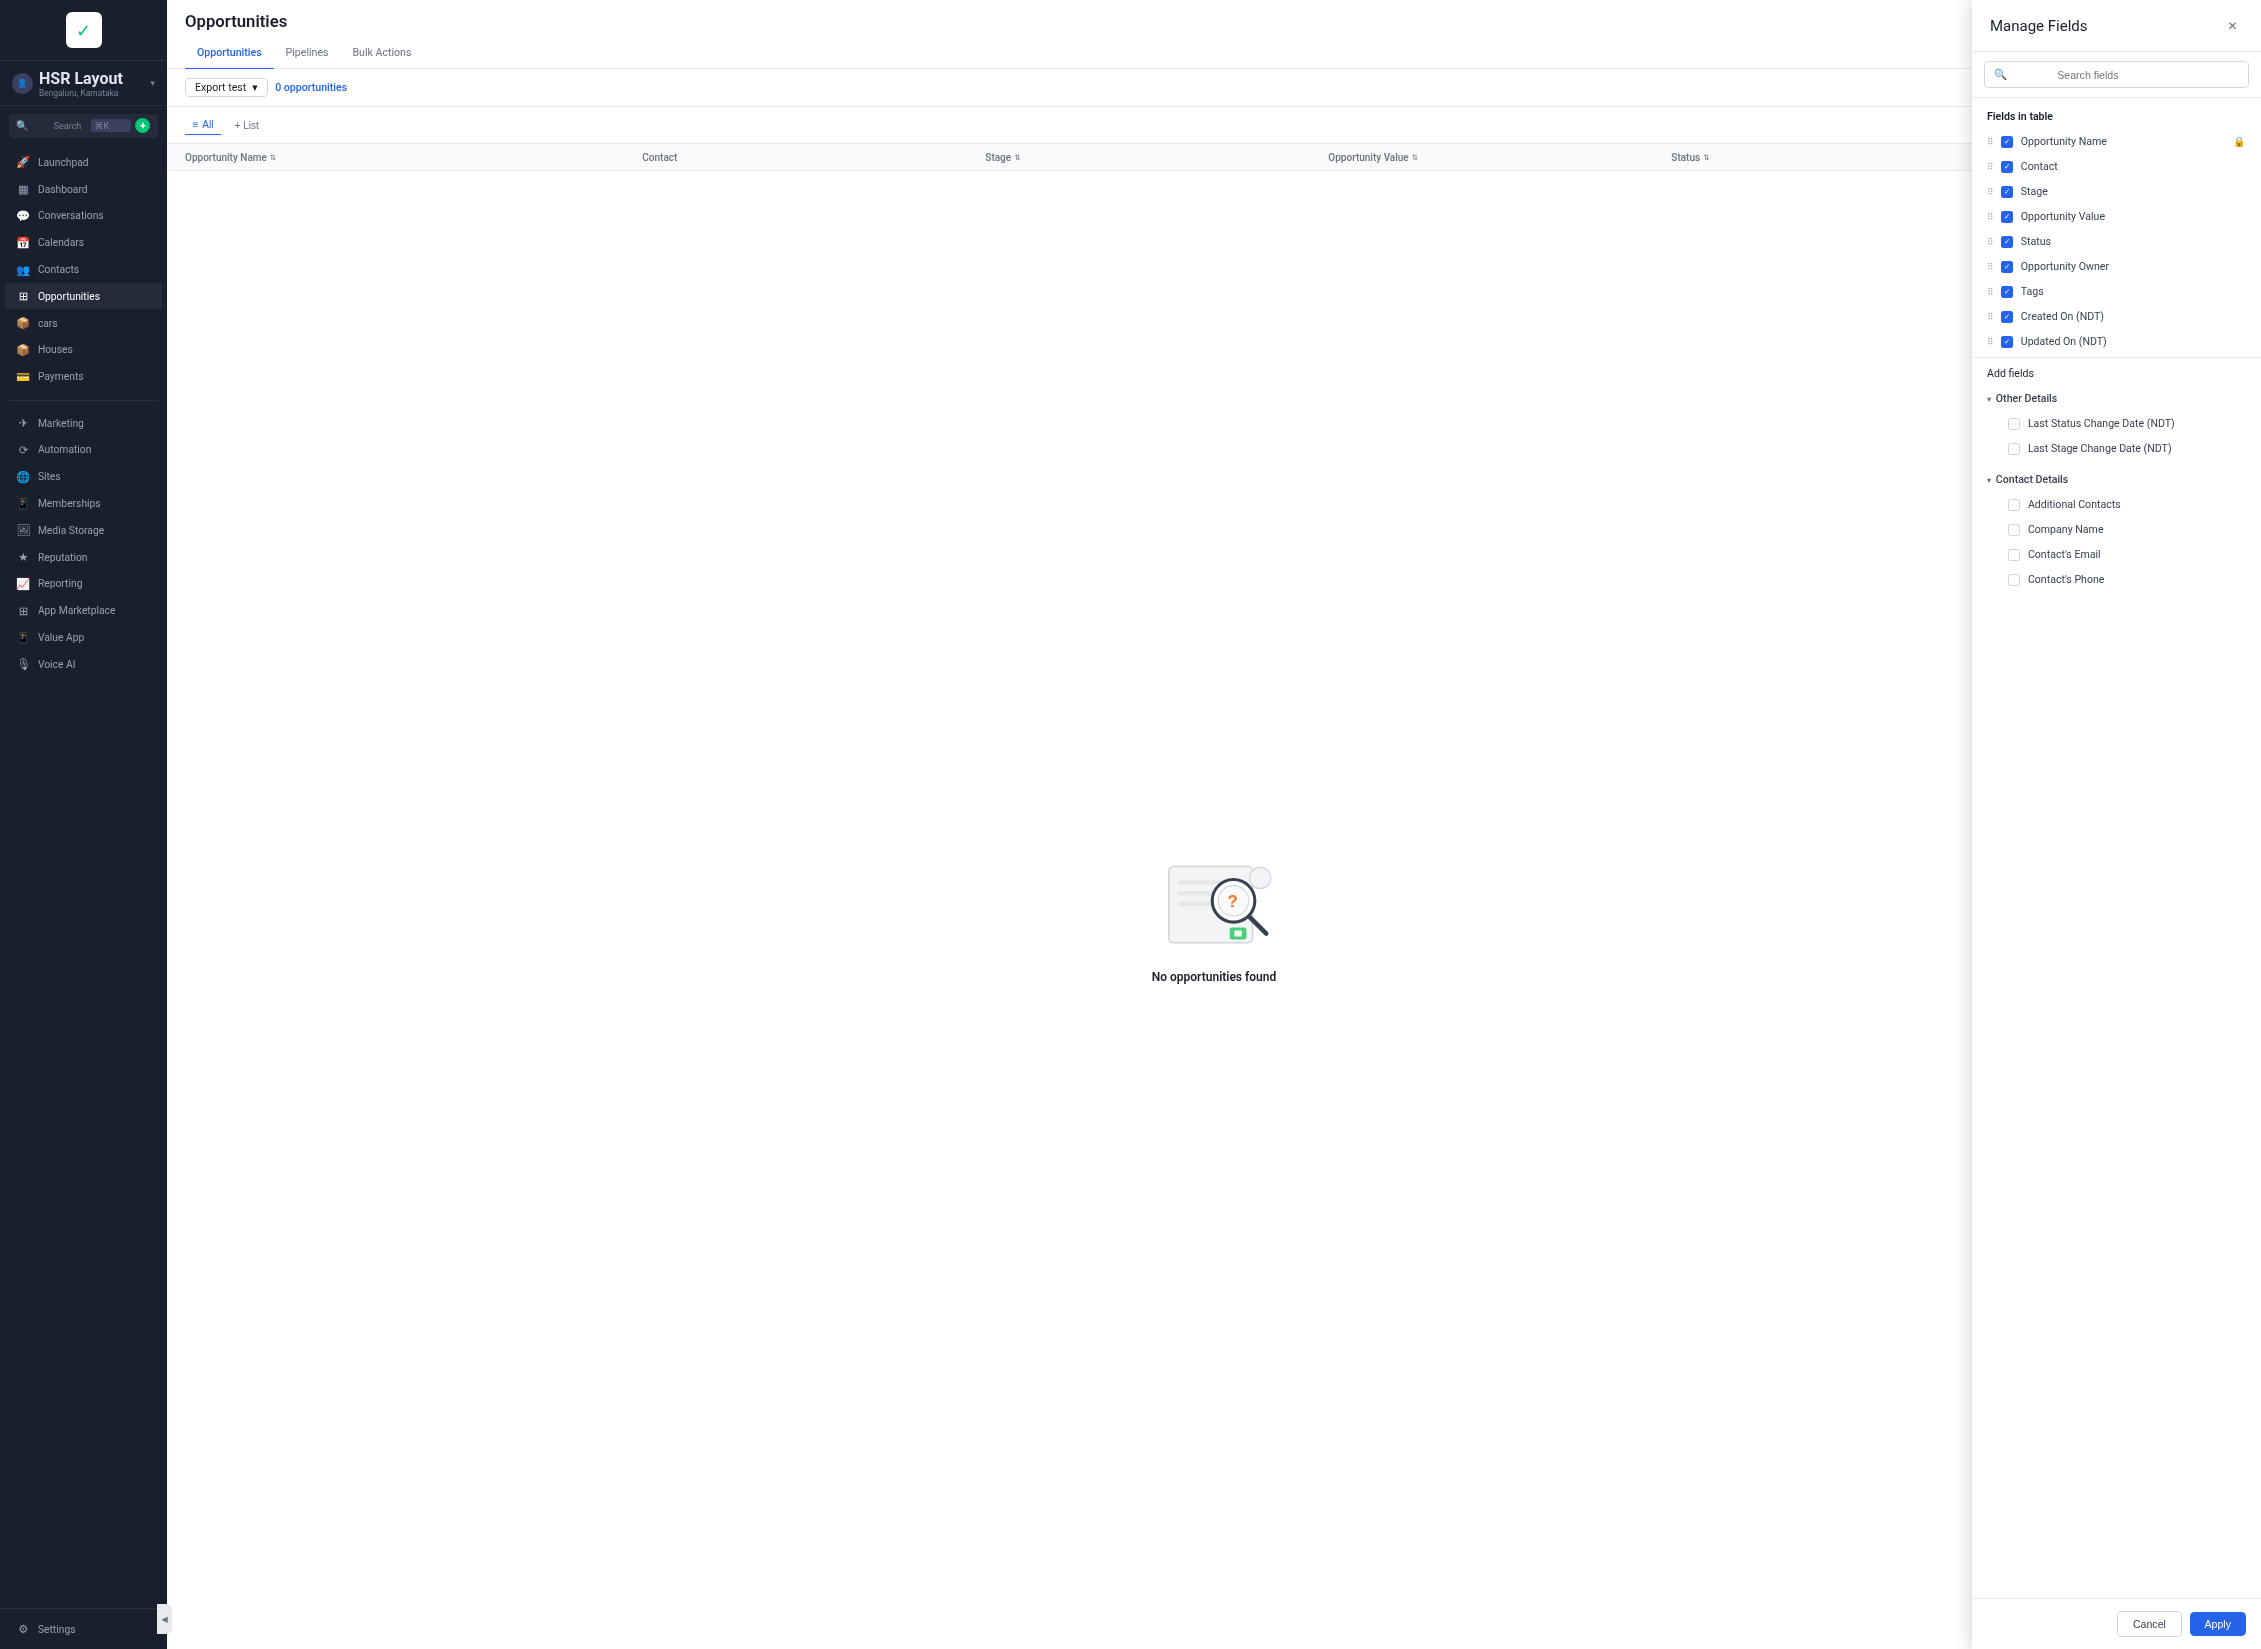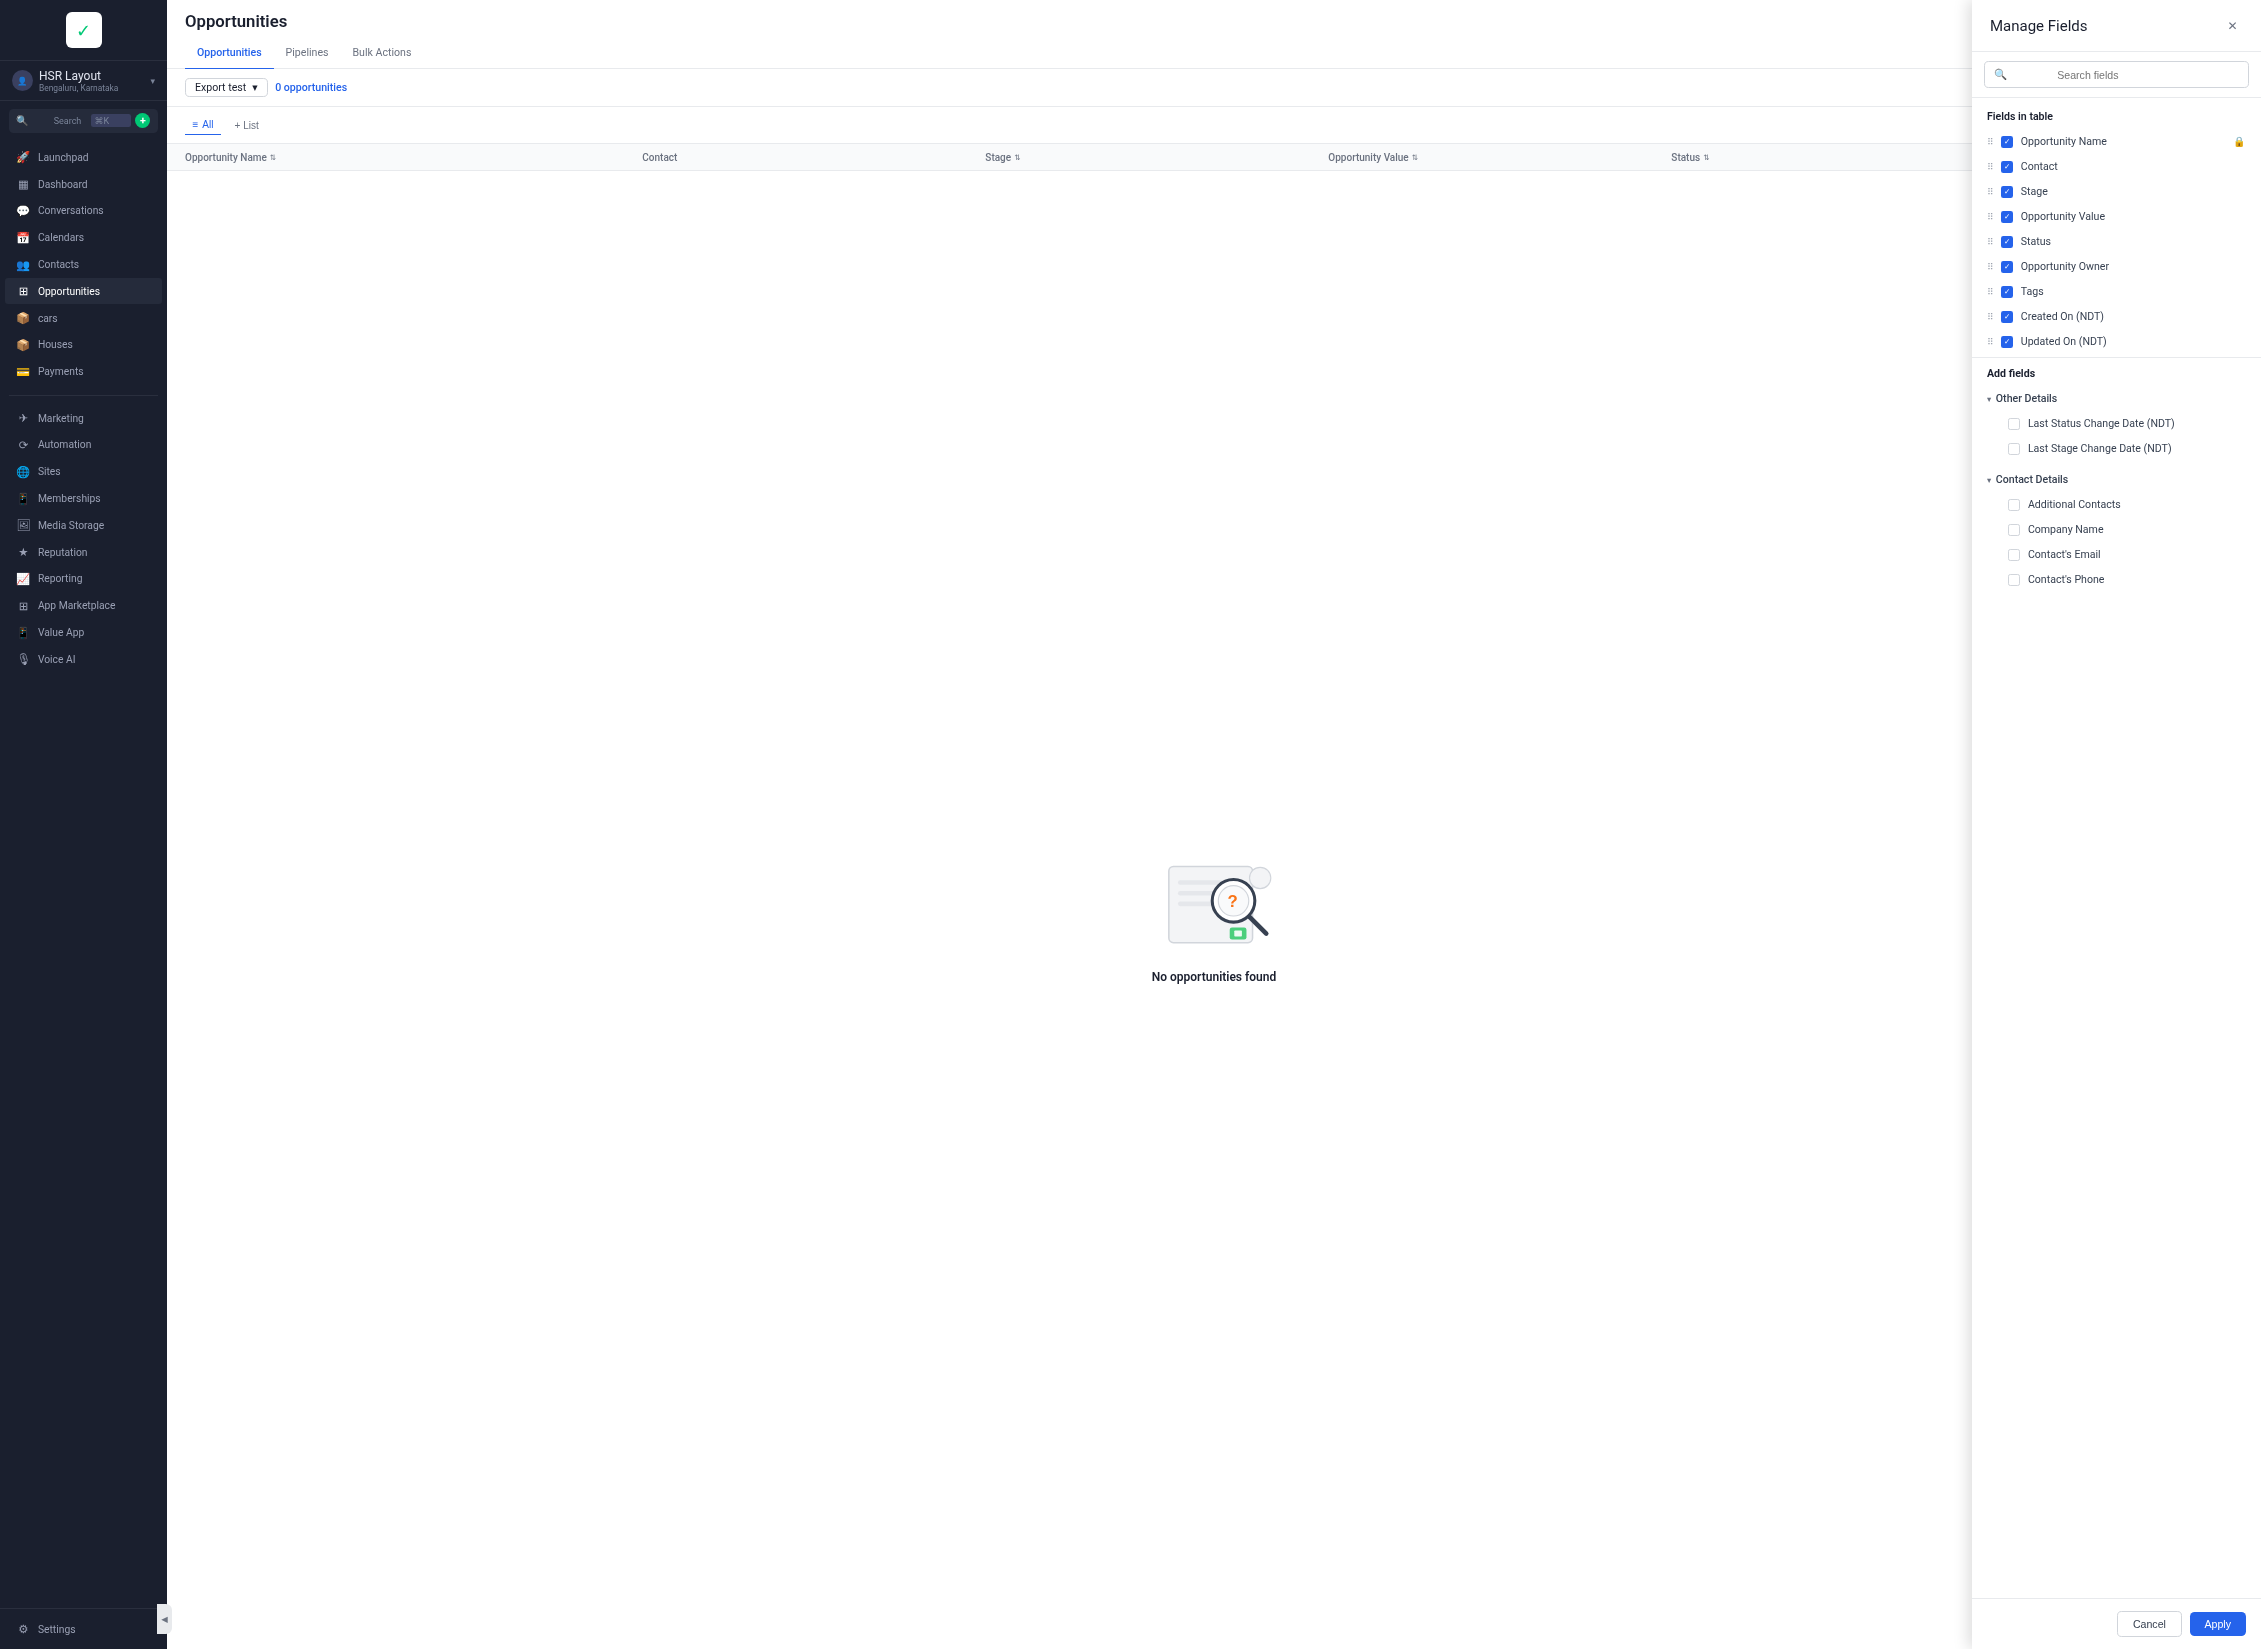--- a/index.html
+++ b/index.html
@@ -46,21 +46,21 @@
       height: 21px;
       background: #3a4060;
       border-radius: 50%;
       display: flex;
       align-items: center;
       justify-content: center;
       font-size: 9px;
       color: #8a9ab5;
     }
     .workspace-info { flex: 1; }
-    .workspace-name { font-size: 12px; color: #e0e4ef; font-weight: 400; }
+    .workspace-name { font-size: 16px; color: #e0e4ef; font-weight: 700; }
     .workspace-loc { font-size: 8.4px; color: #7a8499; }
     .workspace-chevron { color: #7a8499; font-size: 9px; }
 
     .search-bar {
       margin: 7.6px 9px;
       background: #252b3b;
       border-radius: 4.6px;
       display: flex;
       align-items: center;
       padding: 4.6px 7.6px;
@@ -320,21 +320,21 @@
       width: 12px; height: 12px;
       border-radius: 2.3px;
       border: 1.1px solid #d1d5db;
       flex-shrink: 0;
     }
     .lock-icon { margin-left: auto; color: #9ca3af; font-size: 10px; }
 
     .add-fields-title {
       padding: 9px 15px 6px;
       font-size: 10.6px;
-      font-weight: 700;
+      font-weight: 400;
       color: #1a1f2e;
       border-top: 0.8px solid #e8eaed;
       margin-top: 3px;
     }
 
     .collapsible-header {
       display: flex;
       align-items: center;
       gap: 4.6px;
       padding: 6px 15px;

